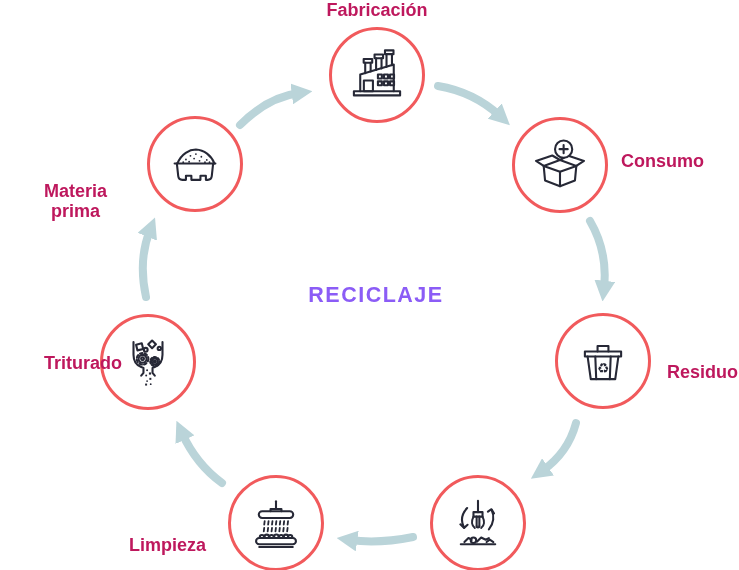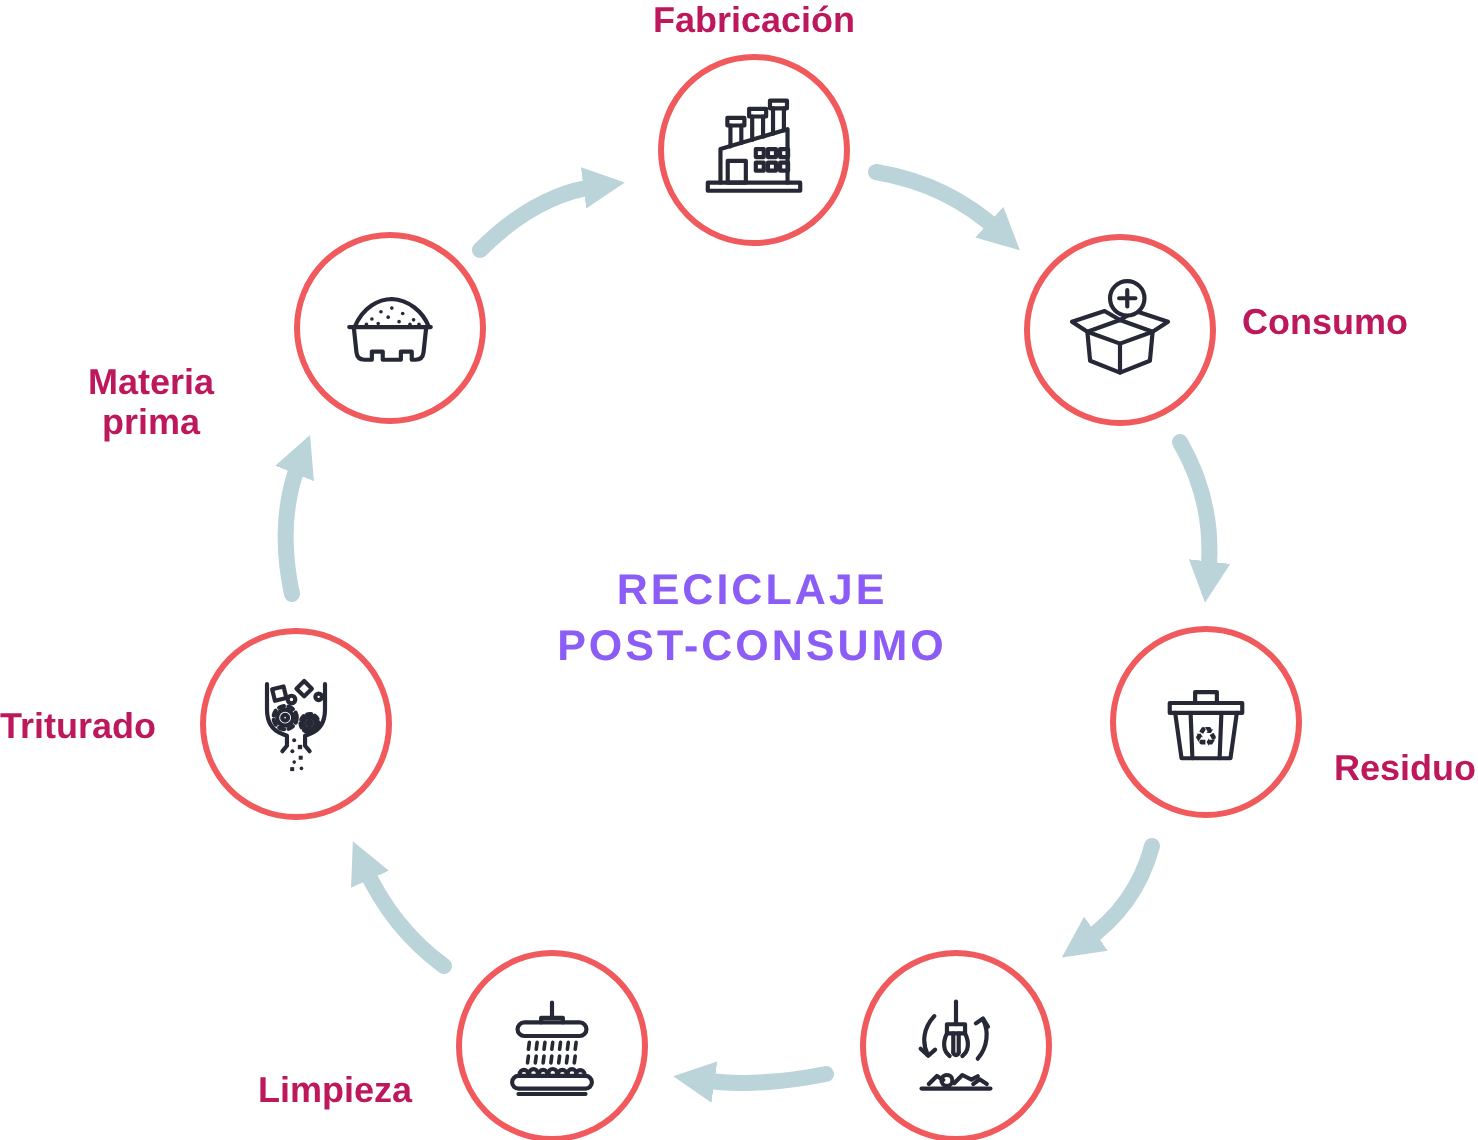--- a/index.html
+++ b/index.html
@@ -168,23 +168,22 @@
         <circle cx="19" cy="30" r="1"></circle>
           <circle cx="48" cy="30" r="1"></circle>
       </g>
       <path d="M9.5 31.5 H54.5"></path>
       <path d="M12 31.5 L13.5 45.5 Q14 49.5 18 49.5 H22 V45 H28 V49.5 H38 V45 H44 V49.5 H46 Q50 49.5 50.5 45.5 L52 31.5"></path>
     </svg>
   </div>
 
   <div class="stage-label" style="left:297px;top:0;width:160px;text-align:center;">Fabricación</div>
   <div class="stage-label" style="left:621px;top:151px;">Consumo</div>
-  <div class="stage-label" style="left:667px;top:374px;">Residuo</div>
+  <div class="stage-label" style="left:667px;top:362px;">Residuo</div>
   <div class="stage-label" style="left:129px;top:511px;margin-top:24px;">Limpieza</div>
-  <div class="stage-label" style="left:0;top:353px;">Triturado</div>
+  <div class="stage-label" style="left:0;top:353px;padding-left:44px;">Triturado</div>
   <div class="stage-label wrap" style="left:20px;top:141px;width:111px;text-align:center;margin-top:40px;">Materia prima</div>
 
   <div class="center-title">
     <div>RECICLAJE</div>
-    <div>POST-CONSUMO</div>
   </div>
 
 </div>
 
 </body></html>

